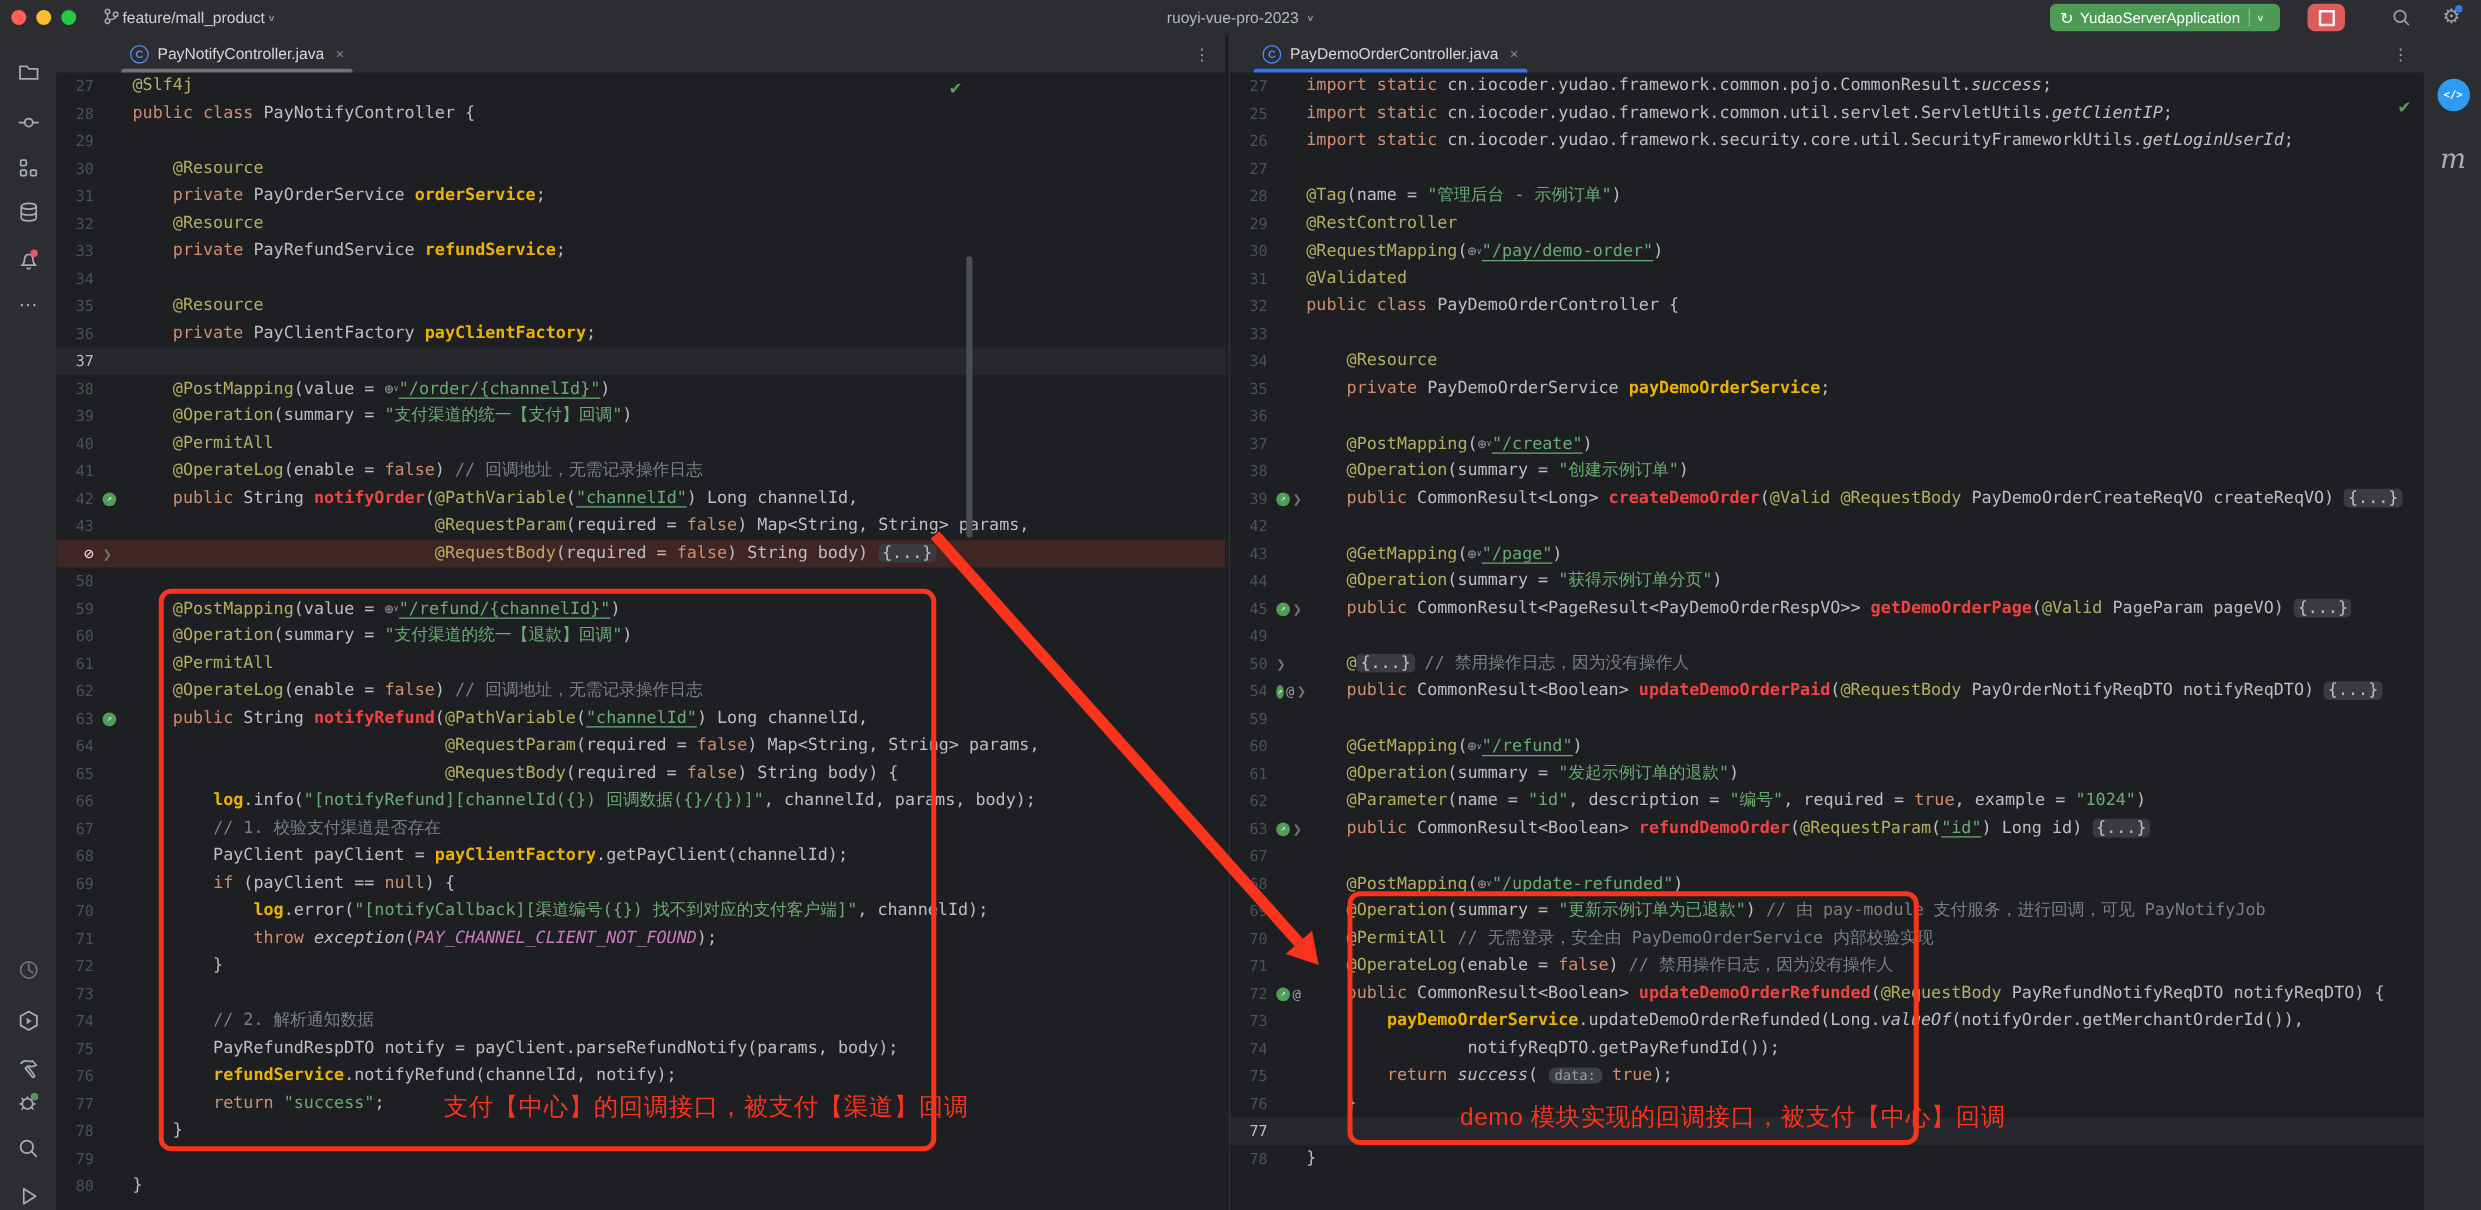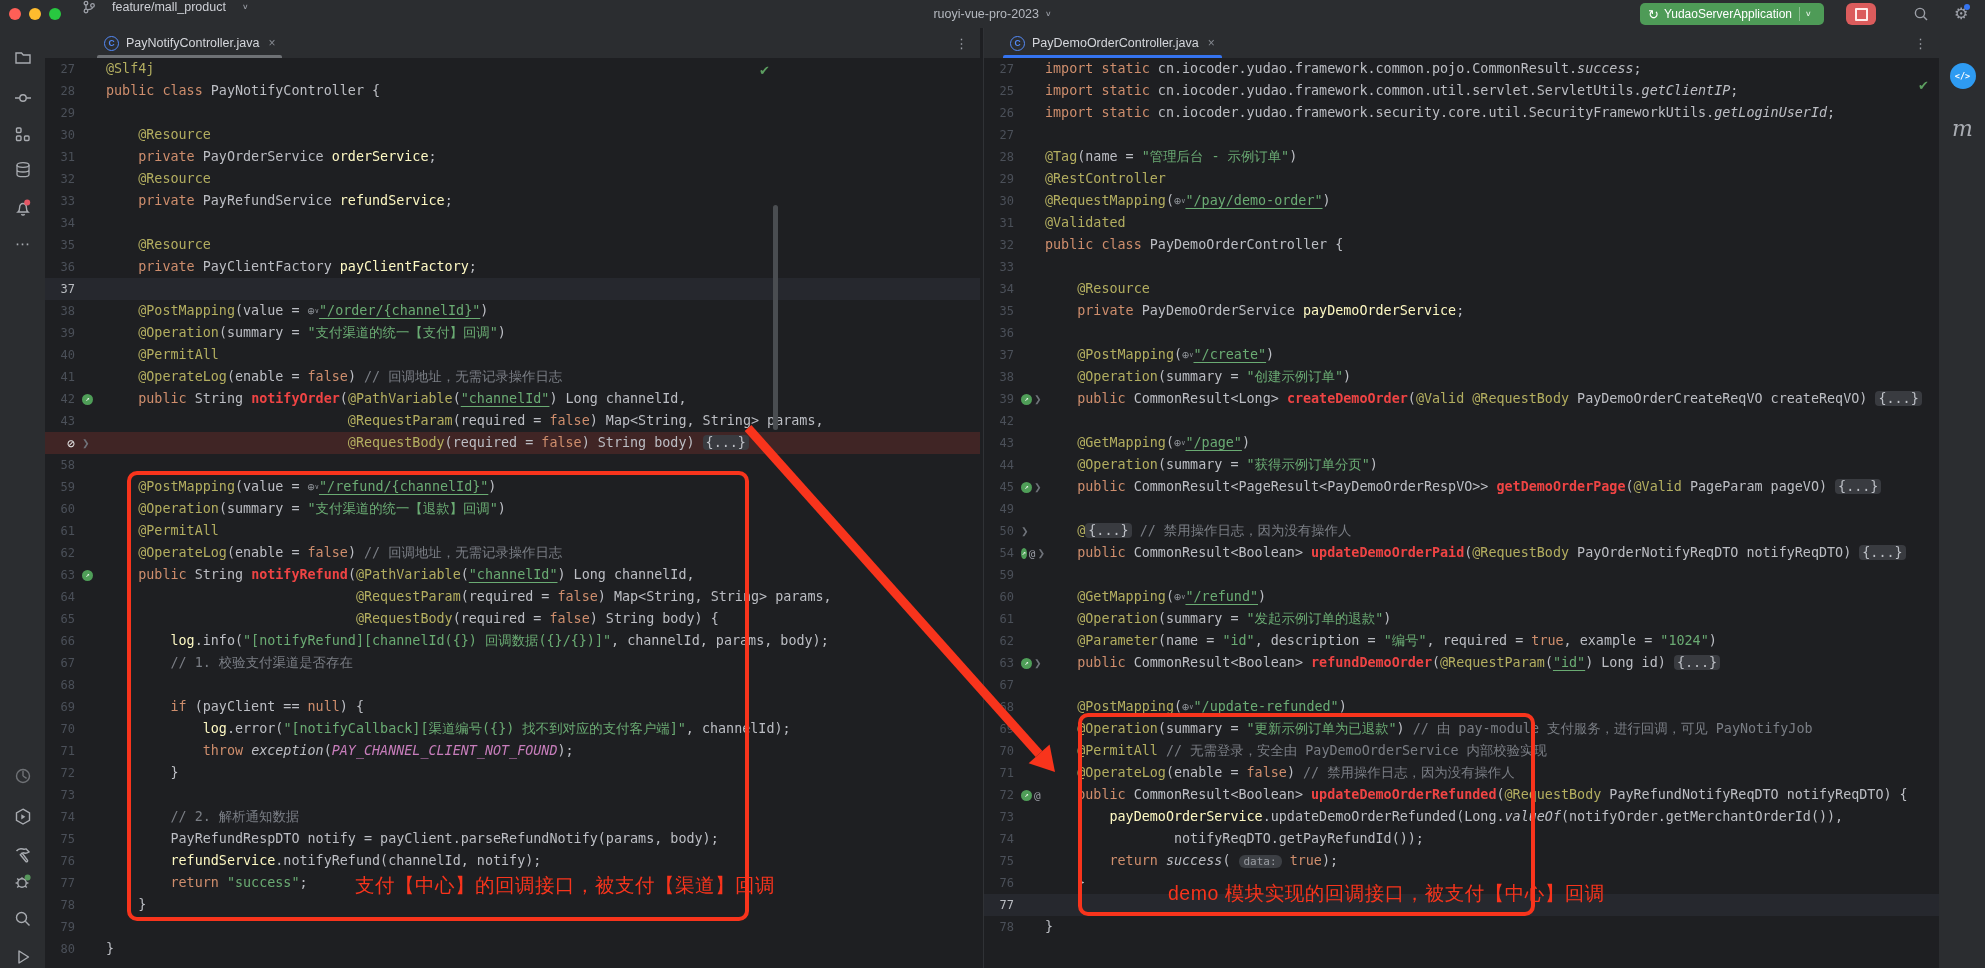--- a/index.html
+++ b/index.html
@@ -5,21 +5,21 @@
   html,body{margin:0;padding:0;background:#191A1D;}
   .app{position:relative;width:1985px;height:968px;background:#1E1F22;overflow:hidden;
        font-family:"Liberation Sans",sans-serif;-webkit-font-smoothing:antialiased;}
   
   .titlebar{position:absolute;left:0;top:0;width:1985px;height:28px;background:#2B2D30;
             border-bottom:1px solid #1E1F22;display:flex;align-items:center;}
   .traffic{position:absolute;top:8px;width:12px;height:12px;border-radius:50%;}
   .t-close{left:9px;background:#FF5F57;}
   .t-min{left:29px;background:#FEBC2E;}
   .t-max{left:49px;background:#28C840;}
-  .branch{position:absolute;left:82px;top:0;height:28px;display:flex;gap:16px;
+  .branch{position:absolute;left:82px;top:0;height:28px;display:flex;align-items:center;gap:2px;
           color:#CED0D6;font-size:12.5px;}
   .chev{color:#9DA0A8;font-size:9px;transform:scaleY(.8);}
   .proj-title{position:absolute;left:0;right:0;top:0;height:28px;display:flex;align-items:center;
               justify-content:center;gap:6px;color:#B4B8BF;font-size:12.5px;pointer-events:none;}
   .run-widget{position:absolute;left:1640px;top:3px;height:22px;width:184px;background:#4E9B57;
               border-radius:5px;display:flex;align-items:center;color:#fff;font-size:12px;padding:0 4px;box-sizing:border-box;}
   .run-widget .rerun{font-size:13px;margin:0 5px 0 4px;}
   .run-widget .rdiv{width:1px;height:14px;background:rgba(255,255,255,.35);margin:0 5px 0 7px;}
   .run-widget .chev{color:#E8F2E9;}
   .stop-btn{position:absolute;left:1846px;top:3px;width:30px;height:22px;background:#DB5C5C;
@@ -65,21 +65,21 @@
   .row.hl .ln{color:#B9BCC1;}
   .row.bp .ln{color:#E8E8E8;font-size:13px;}
   .gut{width:31px;flex:none;display:flex;align-items:center;gap:2px;padding-left:7px;box-sizing:border-box;}
   .g-ep{width:11px;height:11px;border-radius:50%;background:#4F9E58;color:#EAF4EA;font-size:7px;
         line-height:11px;text-align:center;font-family:"DejaVu Sans Mono",monospace;}
   .g-at{color:#9DA0A8;font-size:11px;font-family:"DejaVu Sans Mono",monospace;}
   .g-fold{color:#6F737A;font-size:9px;}
   .code{white-space:pre;font-family:"DejaVu Sans Mono",monospace;font-size:13.4px;line-height:22px;}
   .tok.k{color:#CF8E6D;} .tok.a{color:#B3AE60;} .tok.s{color:#6AAB73;}
   .tok.u{color:#6AAB73;text-decoration:underline;text-underline-offset:3px;}
-  .tok.c{color:#7A7E85;} .tok.f{color:#fef9c3;} .tok.t{color:#C77DBB;font-style:italic;}
+  .tok.c{color:#7A7E85;} .tok.f{color:#eab308;font-weight:bold;} .tok.t{color:#C77DBB;font-style:italic;}
   .tok.m{color:#ef4444;font-weight:bold;} .tok.d{color:#BCBEC4;} .tok.i{color:#BCBEC4;font-style:italic;}
   .tok.F{background:#393B40;border-radius:4px;padding:0 3px;color:#BDC0C6;}
   .tok.H{background:#3C3F44;border-radius:6px;padding:0 5px;color:#9A9DA3;font-size:11px;}
   .tok.G{color:#8C9096;}
   .tok.G .gl{font-size:12px;} .tok.G .gv{font-size:7px;vertical-align:2px;}
   .check{position:absolute;color:#5C9E60;font-size:13px;}
   .sb-thumb{position:absolute;left:728px;top:147px;width:5px;height:225px;background:#4A4D51;border-radius:3px;}
   
   .overlay{position:absolute;inset:0;pointer-events:none;z-index:50;}
   .rbox{position:absolute;border:4px solid #F8341C;border-radius:10px;}
@@ -366,20 +366,21 @@
             <span class="code"><span class="tok d">        </span><span class="tok f">log</span><span class="tok d">.info(</span><span class="tok s">"[notifyRefund][channelId({}) 回调数据({}/{})]"</span><span class="tok d">, channelId, params, body);</span></span>
           </div>
           <div class="row">
             <span class="ln">67</span>
             <span class="gut"></span>
             <span class="code"><span class="tok d">        </span><span class="tok c">// 1. 校验支付渠道是否存在</span></span>
           </div>
           <div class="row">
             <span class="ln">68</span>
             <span class="gut"></span>
+            <span class="code"><span class="tok d">        PayClient payClient = </span><span class="tok f">payClientFactory</span><span class="tok d">.getPayClient(channelId);</span></span>
           </div>
           <div class="row">
             <span class="ln">69</span>
             <span class="gut"></span>
             <span class="code"><span class="tok d">        </span><span class="tok k">if</span><span class="tok d"> (payClient == </span><span class="tok k">null</span><span class="tok d">) {</span></span>
           </div>
           <div class="row">
             <span class="ln">70</span>
             <span class="gut"></span>
             <span class="code"><span class="tok d">            </span><span class="tok f">log</span><span class="tok d">.error(</span><span class="tok s">"[notifyCallback][渠道编号({}) 找不到对应的支付客户端]"</span><span class="tok d">, channelId);</span></span>

